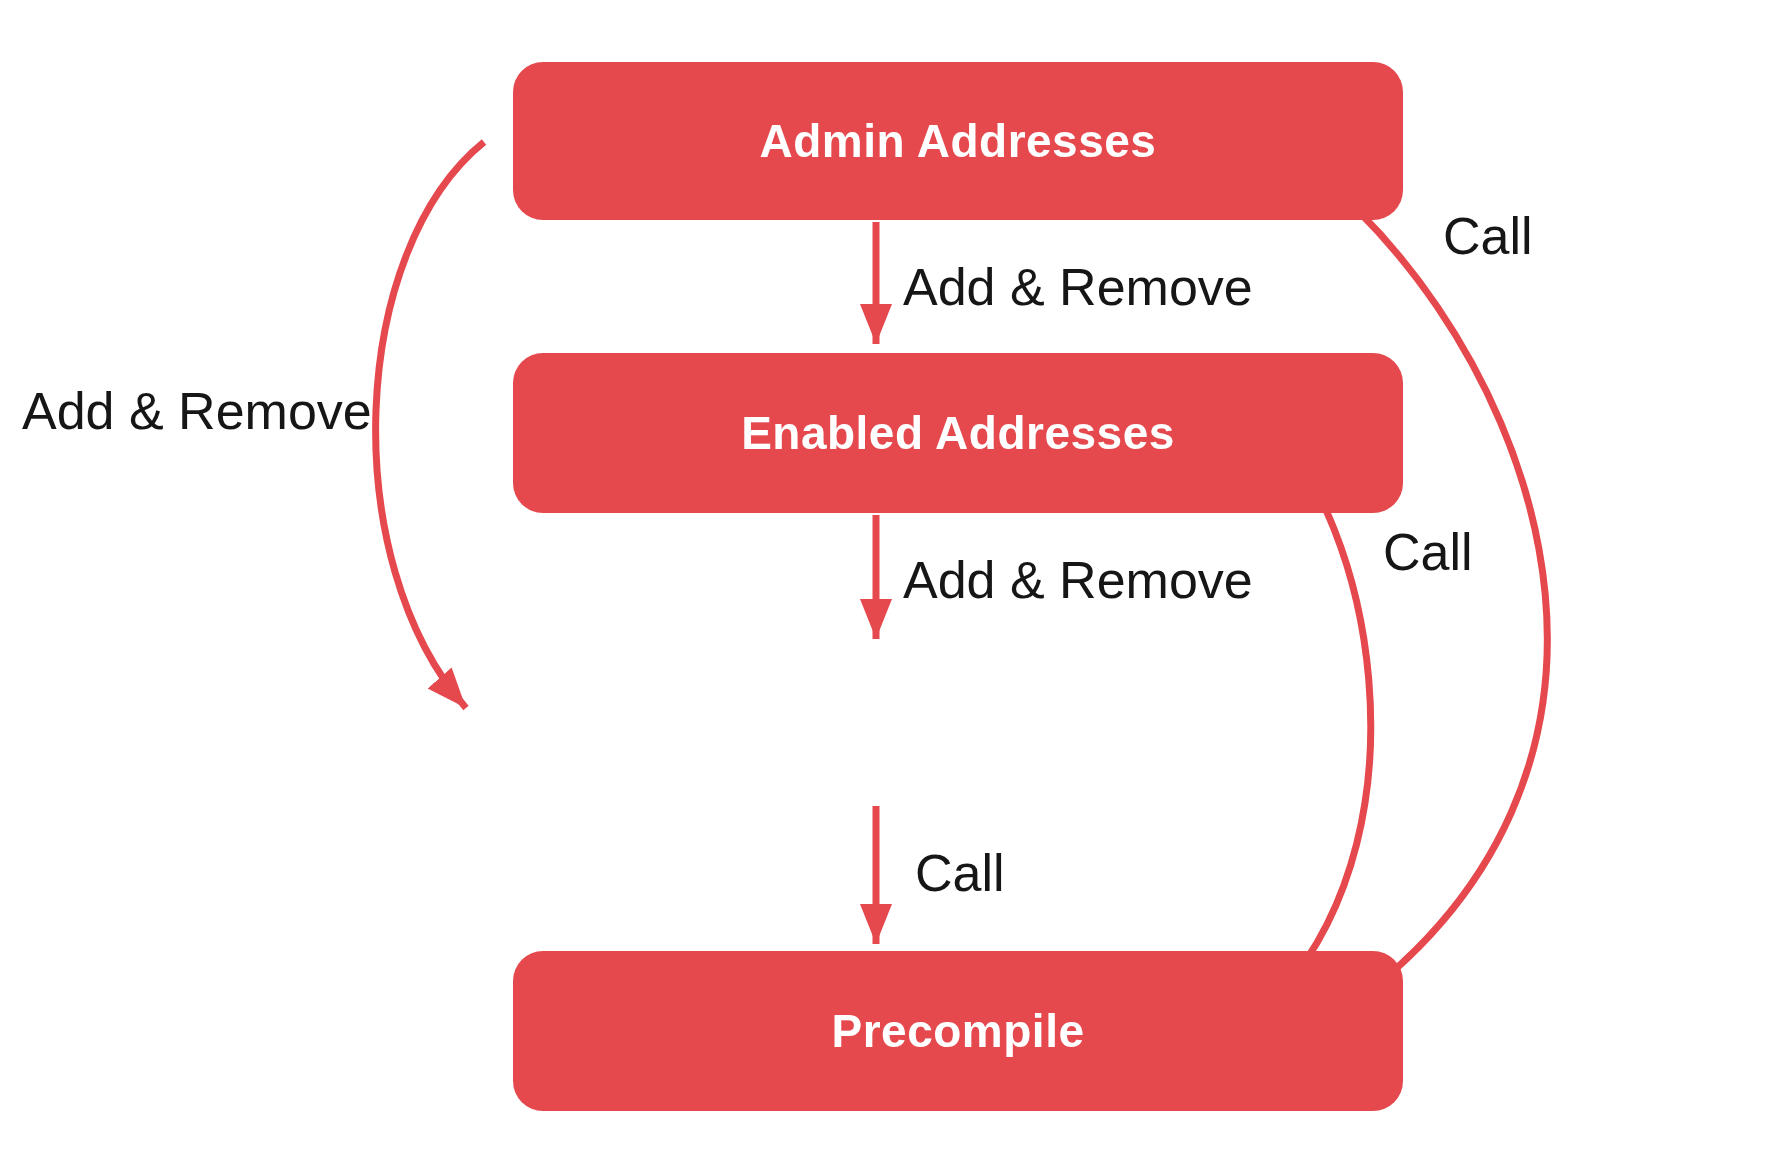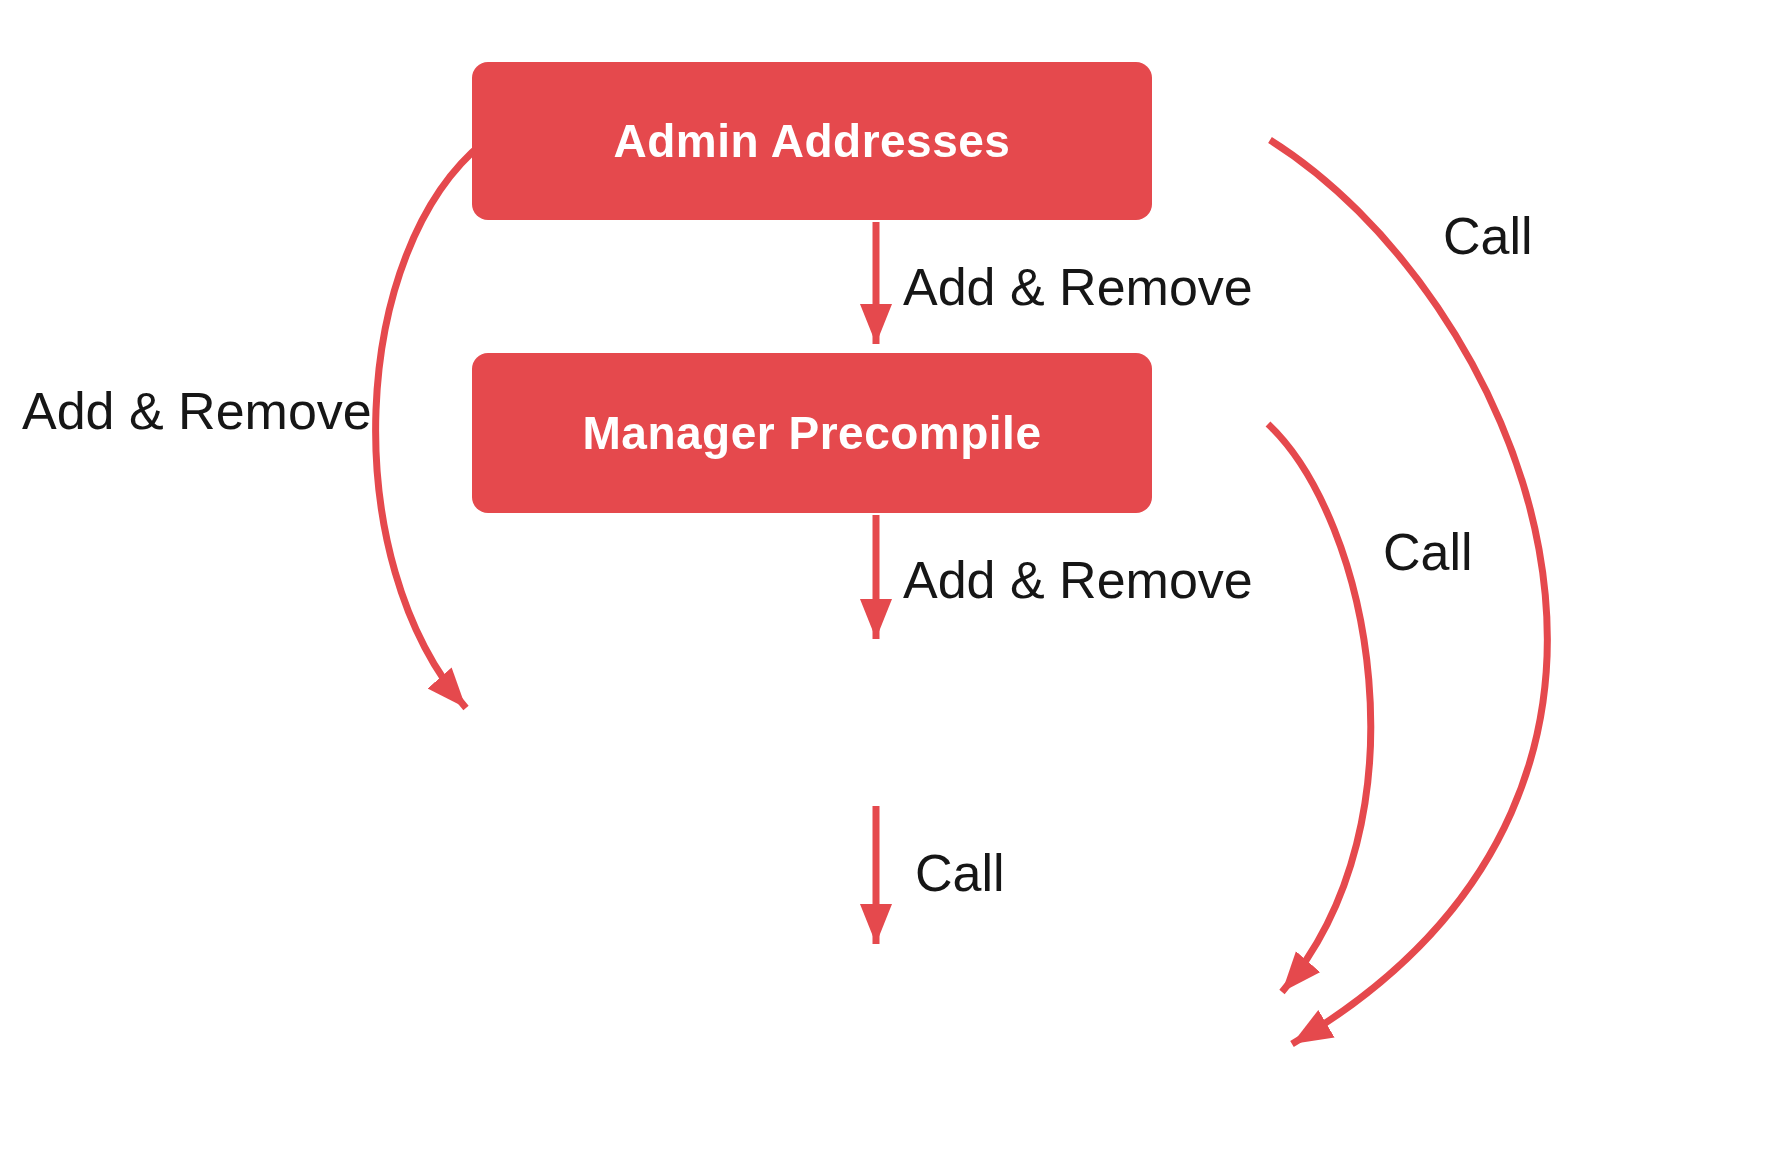--- a/index.html
+++ b/index.html
@@ -23,25 +23,25 @@
     height: 1168px;
   }
   .edges path.edge-line {
     fill: none;
     stroke: var(--red, #e5494d);
     stroke-width: 7;
     stroke-linecap: butt;
   }
   .node {
     position: absolute;
-    left: 472px;
-    width: 680px;
+    left: 513px;
+    width: 890px;
     height: 158px;
     background: var(--red, #e5494d);
-    border-radius: 16px;
+    border-radius: 30px;
     display: flex;
     align-items: center;
     justify-content: center;
     color: #ffffff;
     font-size: 46px;
     font-weight: 700;
     letter-spacing: 0.5px;
   }
   .node-admin      { top: 62px;  }
   .node-manager    { top: 353px; height: 160px; }
@@ -82,23 +82,24 @@
 
     <path class="edge-line" d="M 484 142 C 350 250 336 560 466 708" marker-end="url(#arrowhead)" style="stroke: rgb(229, 73, 77);"></path>
 
     <path class="edge-line" d="M 1270 140 C 1510 290 1740 780 1292 1044" marker-end="url(#arrowhead)" style="stroke: rgb(229, 73, 77);"></path>
 
     <path class="edge-line" d="M 1268 424 C 1370 520 1430 820 1282 992" marker-end="url(#arrowhead)" style="stroke: rgb(229, 73, 77);"></path>
   </svg>
 
   <div class="node node-admin">Admin Addresses</div>
 
-  <div class="node node-manager">Manager Precompile</div>
+  <div class="node node-manager">Enabled Addresses</div>
 
 
+  <div class="node node-precompile">Precompile</div>
 
   <div class="edge-label label-admin-manager">Add &amp; Remove</div>
 
   <div class="edge-label label-manager-enabled">Add &amp; Remove</div>
 
   <div class="edge-label label-enabled-precomp">Call</div>
 
   <div class="edge-label label-admin-enabled">Add &amp; Remove</div>
 
   <div class="edge-label label-admin-precomp">Call</div>

